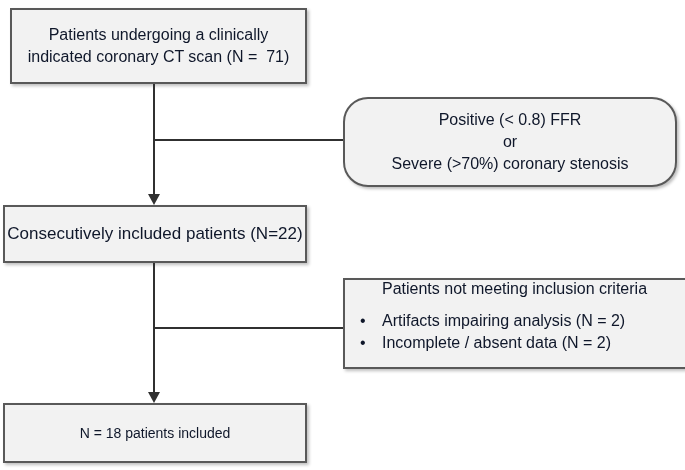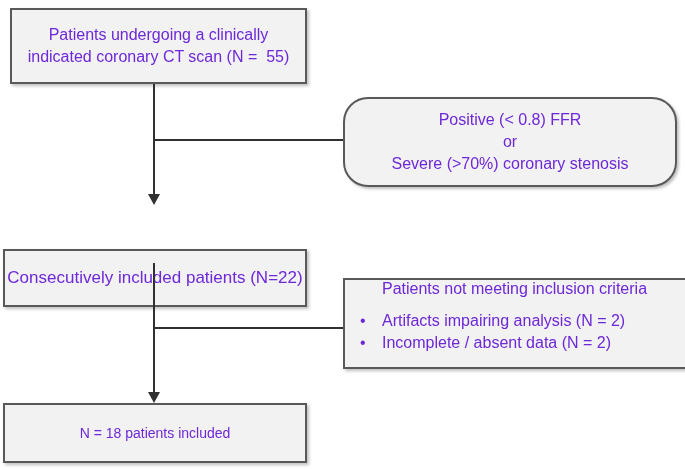--- a/index.html
+++ b/index.html
@@ -2,41 +2,41 @@
 <html><head>
 <meta charset="utf-8">
 <style>
   html, body { margin: 0; padding: 0; background: #ffffff; }
   .canvas {
     position: relative;
     width: 685px;
     height: 470px;
     background: #ffffff;
     font-family: "Liberation Sans", sans-serif;
-    color: #6d28d9;
+    color: #0f172a;
     overflow: hidden;
   }
   .box {
     position: absolute;
     box-sizing: border-box;
     background: #f2f2f2;
     border: 2px solid #595959;
     box-shadow: 2px 2px 3px rgba(0,0,0,0.25);
     display: flex;
     flex-direction: column;
     align-items: center;
     justify-content: center;
     text-align: center;
     font-size: 16px;
     line-height: 22px;
   }
   .box .line { white-space: pre-wrap; }
   .box-eligible  { left: 10px;  top: 8px;   width: 297px; height: 76px; }
   .box-excl-ffr  { left: 343px; top: 97px;  width: 334px; height: 90px; border-radius: 25px; }
-  .box-included  { left: 3px;   top: 205px; width: 304px; height: 58px; font-size: 17px; margin-top: 44px; }
+  .box-included  { left: 3px;   top: 205px; width: 304px; height: 58px; font-size: 17px; }
   .box-excl-crit {
     left: 343px; top: 278px; width: 380px; height: 91px;
     align-items: stretch; text-align: left; padding: 8px 8px 24px 10px;
   }
   .box-final     { left: 3px;   top: 403px; width: 304px; height: 60px; font-size: 14px; }
   .excl-heading  { margin: 0 0 10px 27px; }
   .bullet-row    { display: flex; align-items: flex-start; }
   .bullet-marker { width: 22px; padding-left: 5px; flex: none; }
   .connector { position: absolute; background: #303030; }
   .vline-1 { left: 153px; top: 84px;  width: 2px; height: 110px; }
@@ -53,21 +53,21 @@
   .arrow-1 { left: 148px; top: 194px; }
   .arrow-2 { left: 148px; top: 392px; }
 </style>
 </head>
 <body>
 
 <div class="canvas">
 
   <div class="box box-eligible">
     <div class="line">Patients undergoing a clinically</div>
-    <div class="line">indicated coronary CT scan (N =  55)</div>
+    <div class="line">indicated coronary CT scan (N =  71)</div>
   </div>
 
   <div class="connector vline-1"></div>
   <div class="arrowhead arrow-1"></div>
 
   <div class="connector hline-1"></div>
 
   <div class="box box-excl-ffr">
     <div class="line">Positive (&lt; 0.8) FFR</div>
     <div class="line">or</div>

